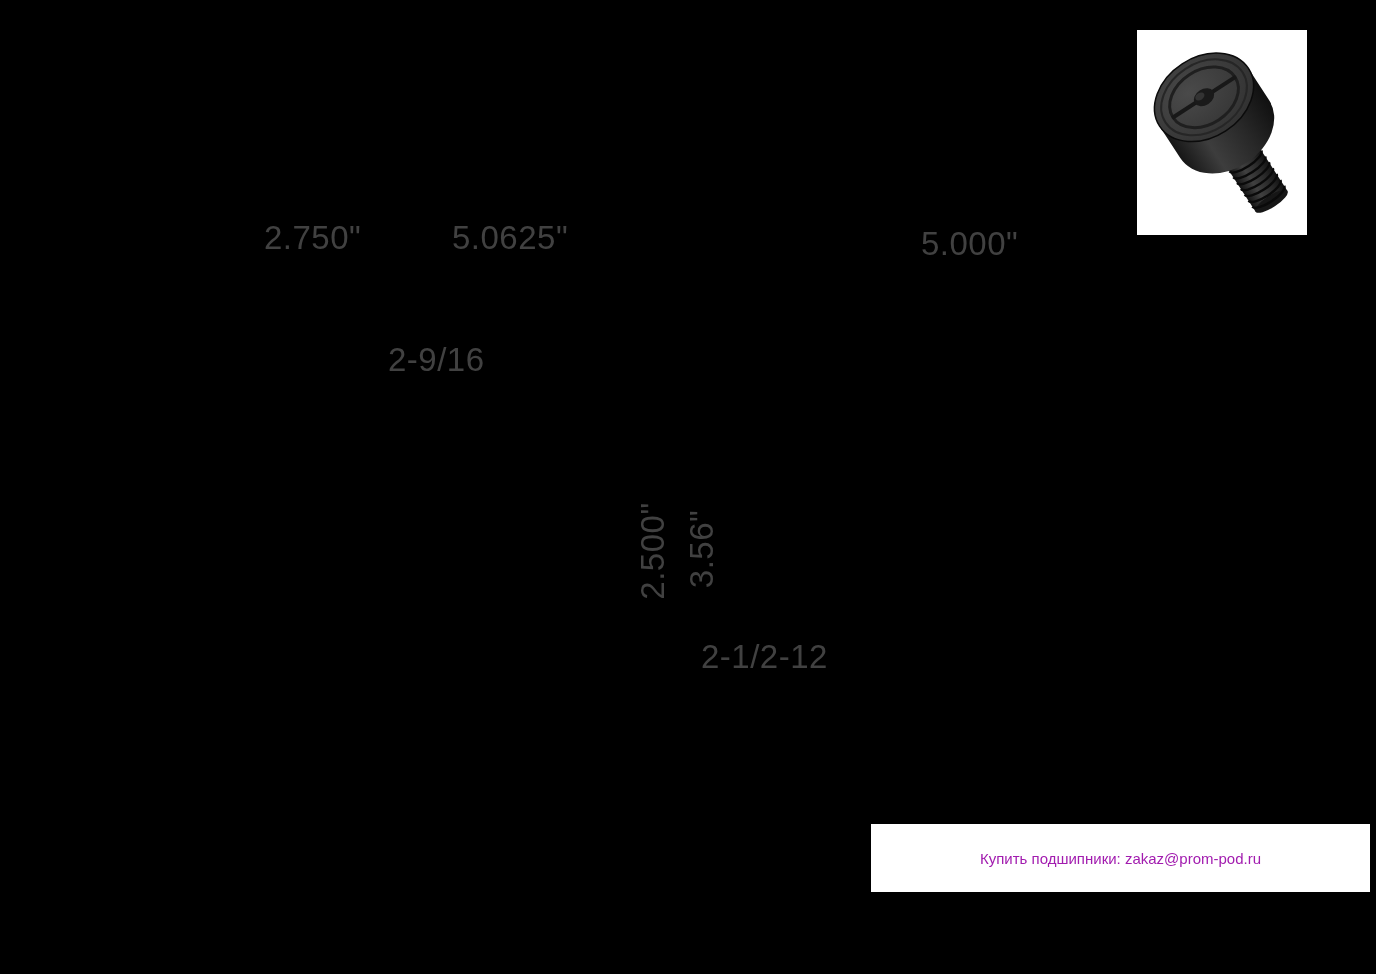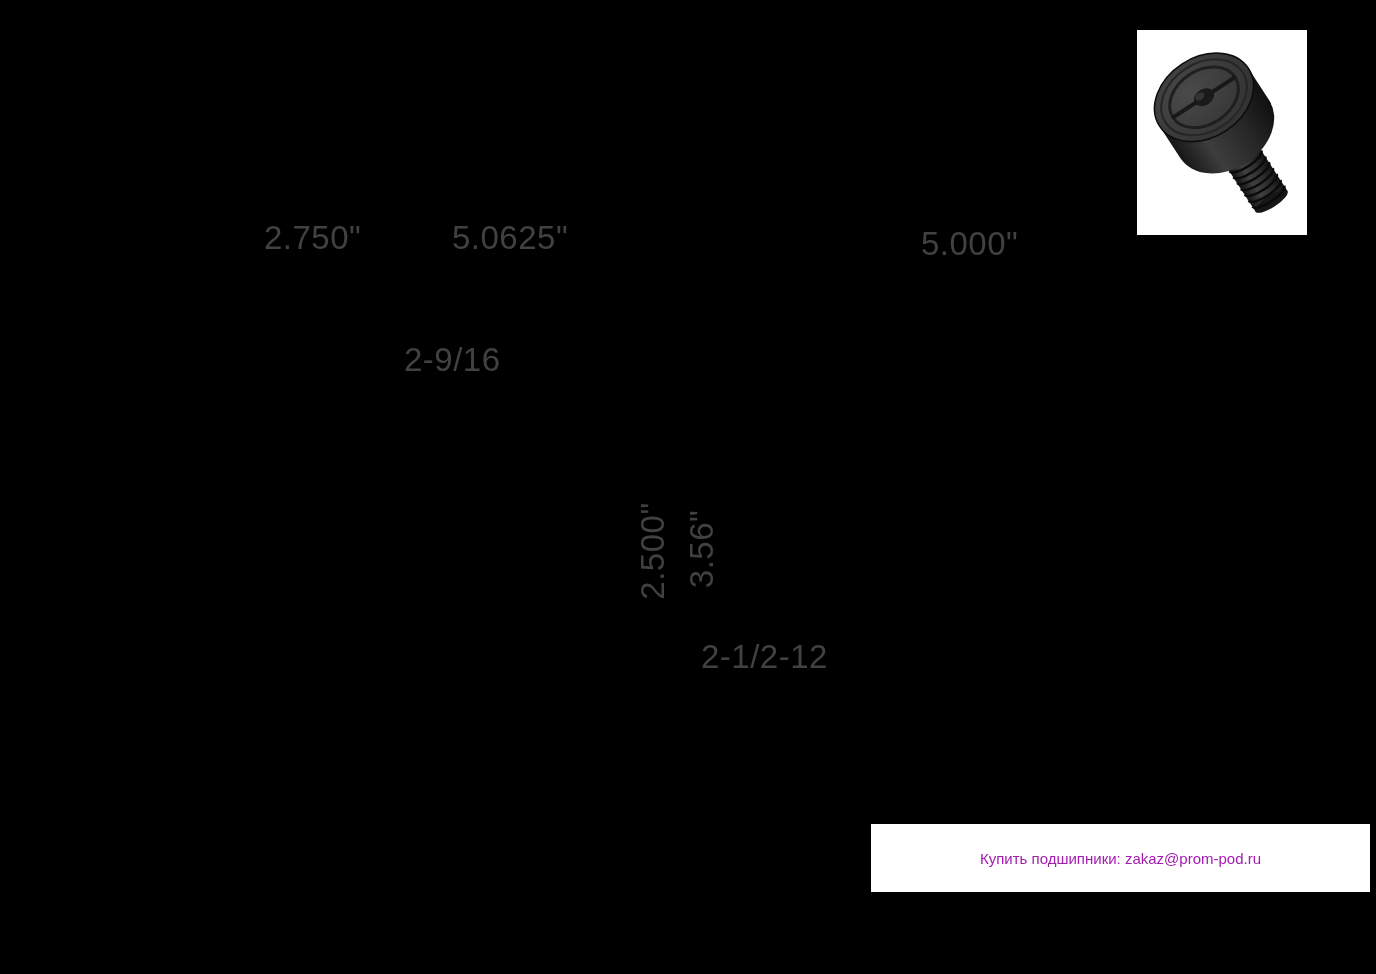--- a/index.html
+++ b/index.html
@@ -18,21 +18,21 @@
     white-space:nowrap;
     letter-spacing:0.5px;
   }
   .dim.vertical{
     transform:translate(-50%,-50%) rotate(-90deg);
     transform-origin:center center;
   }
   .dim-0{left:264px;top:221px;}
   .dim-1{left:452px;top:221px;}
   .dim-2{left:921px;top:227px;}
-  .dim-3{left:404px;top:343px;text-align:right;}
+  .dim-3{left:388px;top:343px;text-align:right;}
   .dim-4{left:652px;top:551px;}
   .dim-5{left:701px;top:549px;}
   .dim-6{left:701px;top:640px;}
   .photo-box{
     position:absolute;
     left:1137px;top:30px;
     width:170px;height:205px;
     background:#ffffff;
   }
   .photo-box svg{display:block;}

